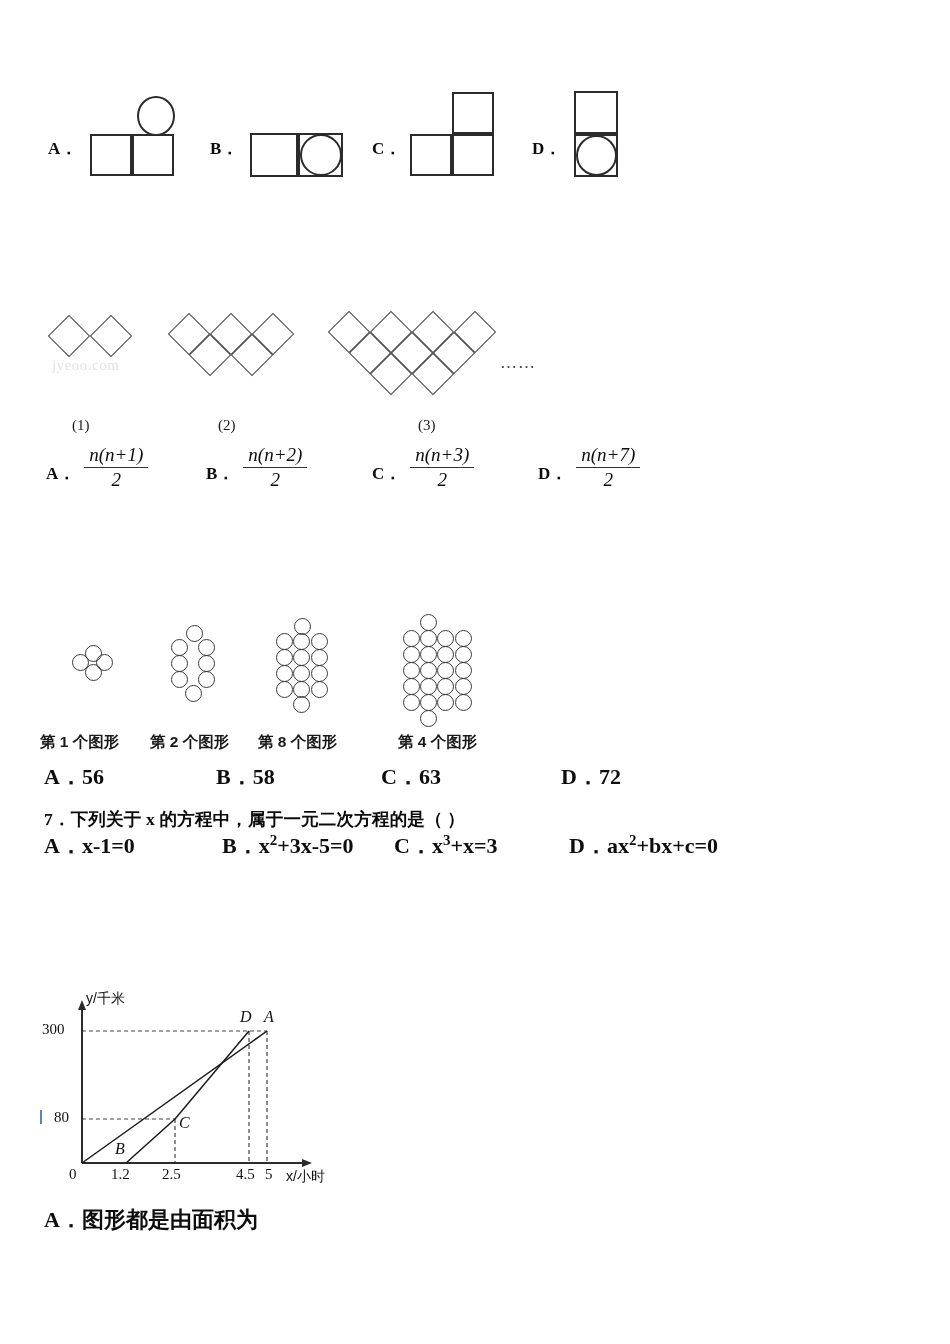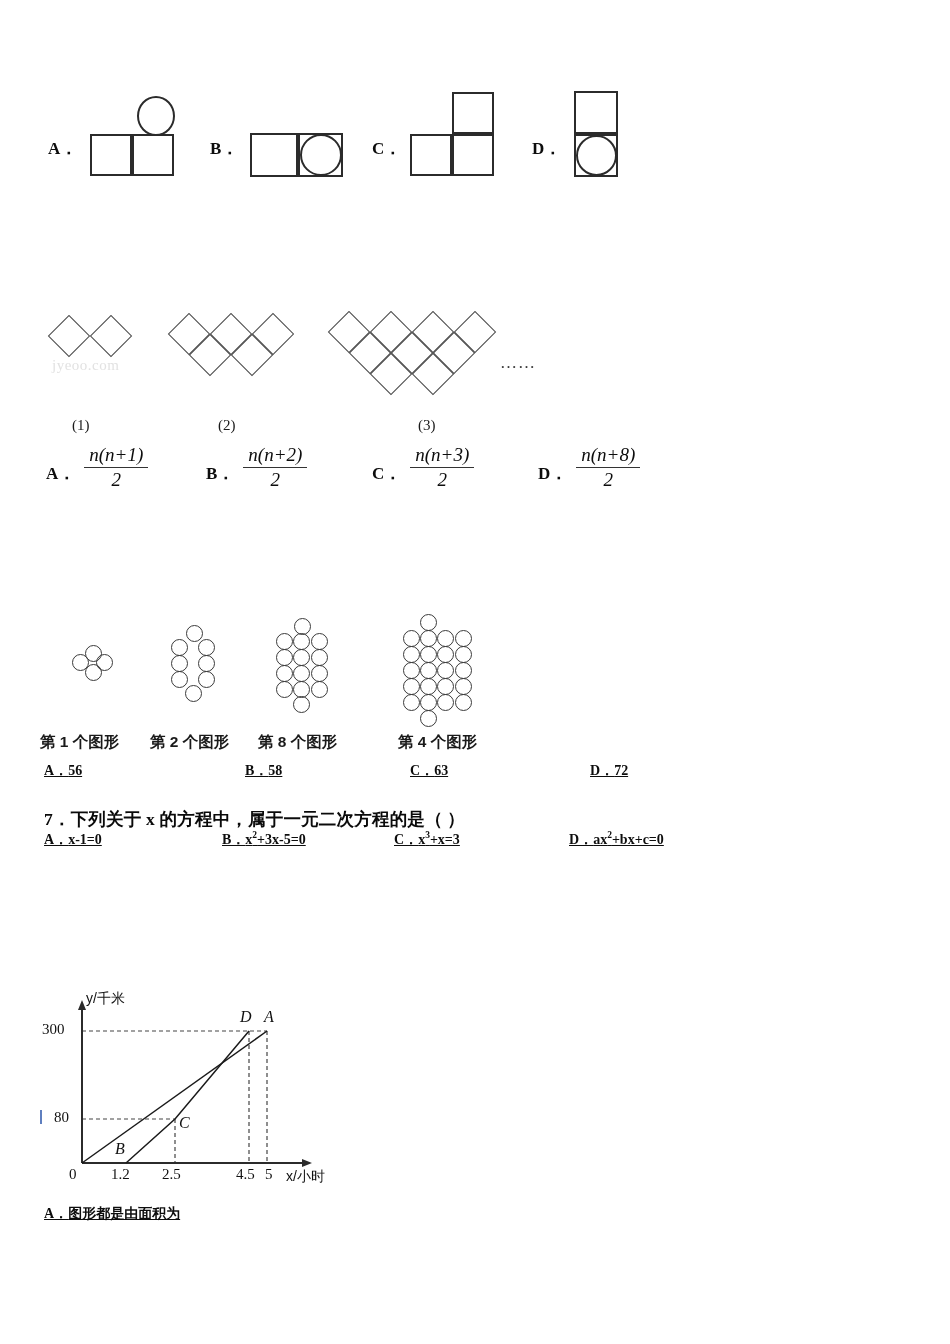--- a/index.html
+++ b/index.html
@@ -26,24 +26,23 @@
     font-size: 17.5px;
     font-weight: 700;
     line-height: 2.22;
     letter-spacing: 0.2px;
     color: #0a0a0a;
     text-align: justify;
   }
   .opts-row {
     display: flex;
     align-items: flex-start;
-    font-size: 14px;
+    font-size: 22px;
     font-weight: 700;
     font-family: "Liberation Serif", "DejaVu Serif", serif;
-    text-decoration: underline;
   }
   .opt-label { font-weight: 700; }
   sup { font-size: 0.68em; vertical-align: super; line-height: 0; }
 
   
   #q4-options {
     position: absolute;
     left: 0; top: 78px;
     width: 950px; height: 100px;
   }
@@ -251,21 +250,21 @@
     <div class="frac-opt" style="left:372px; top:0;">
       <span class="opt-label">C．</span>
       <span class="frac">
         <span class="num">n(n+3)</span>
         <span class="den">2</span>
       </span>
     </div>
     <div class="frac-opt" style="left:538px; top:0;">
       <span class="opt-label">D．</span>
       <span class="frac">
-        <span class="num">n(n+8)</span>
+        <span class="num">n(n+7)</span>
         <span class="den">2</span>
       </span>
     </div>
   </div>
 
 
   <div id="q6-figures">
 
     <div class="circ-fig" style="left:58px; top:0px; width:70px; height:110px;">
       <span class="sm-circ" style="left:14px; top:42px;"></span>
@@ -330,21 +329,21 @@
       <span class="sm-circ" style="left:30px; top:98px;"></span>
     </div>
     <span class="circ-cap" style="left:398px; top:120px;">第 4 个图形</span>
   </div>
 
   <div id="q6-options">
     <div class="opts-row">
       <span style="width:172px;">
         <span>A．</span><span>56</span>
       </span>
-      <span style="width:165px;margin-left:29px;">
+      <span style="width:165px;">
         <span>B．</span><span>58</span>
       </span>
       <span style="width:180px;">
         <span>C．</span><span>63</span>
       </span>
       <span>
         <span>D．</span><span>72</span>
       </span>
     </div>
   </div>

